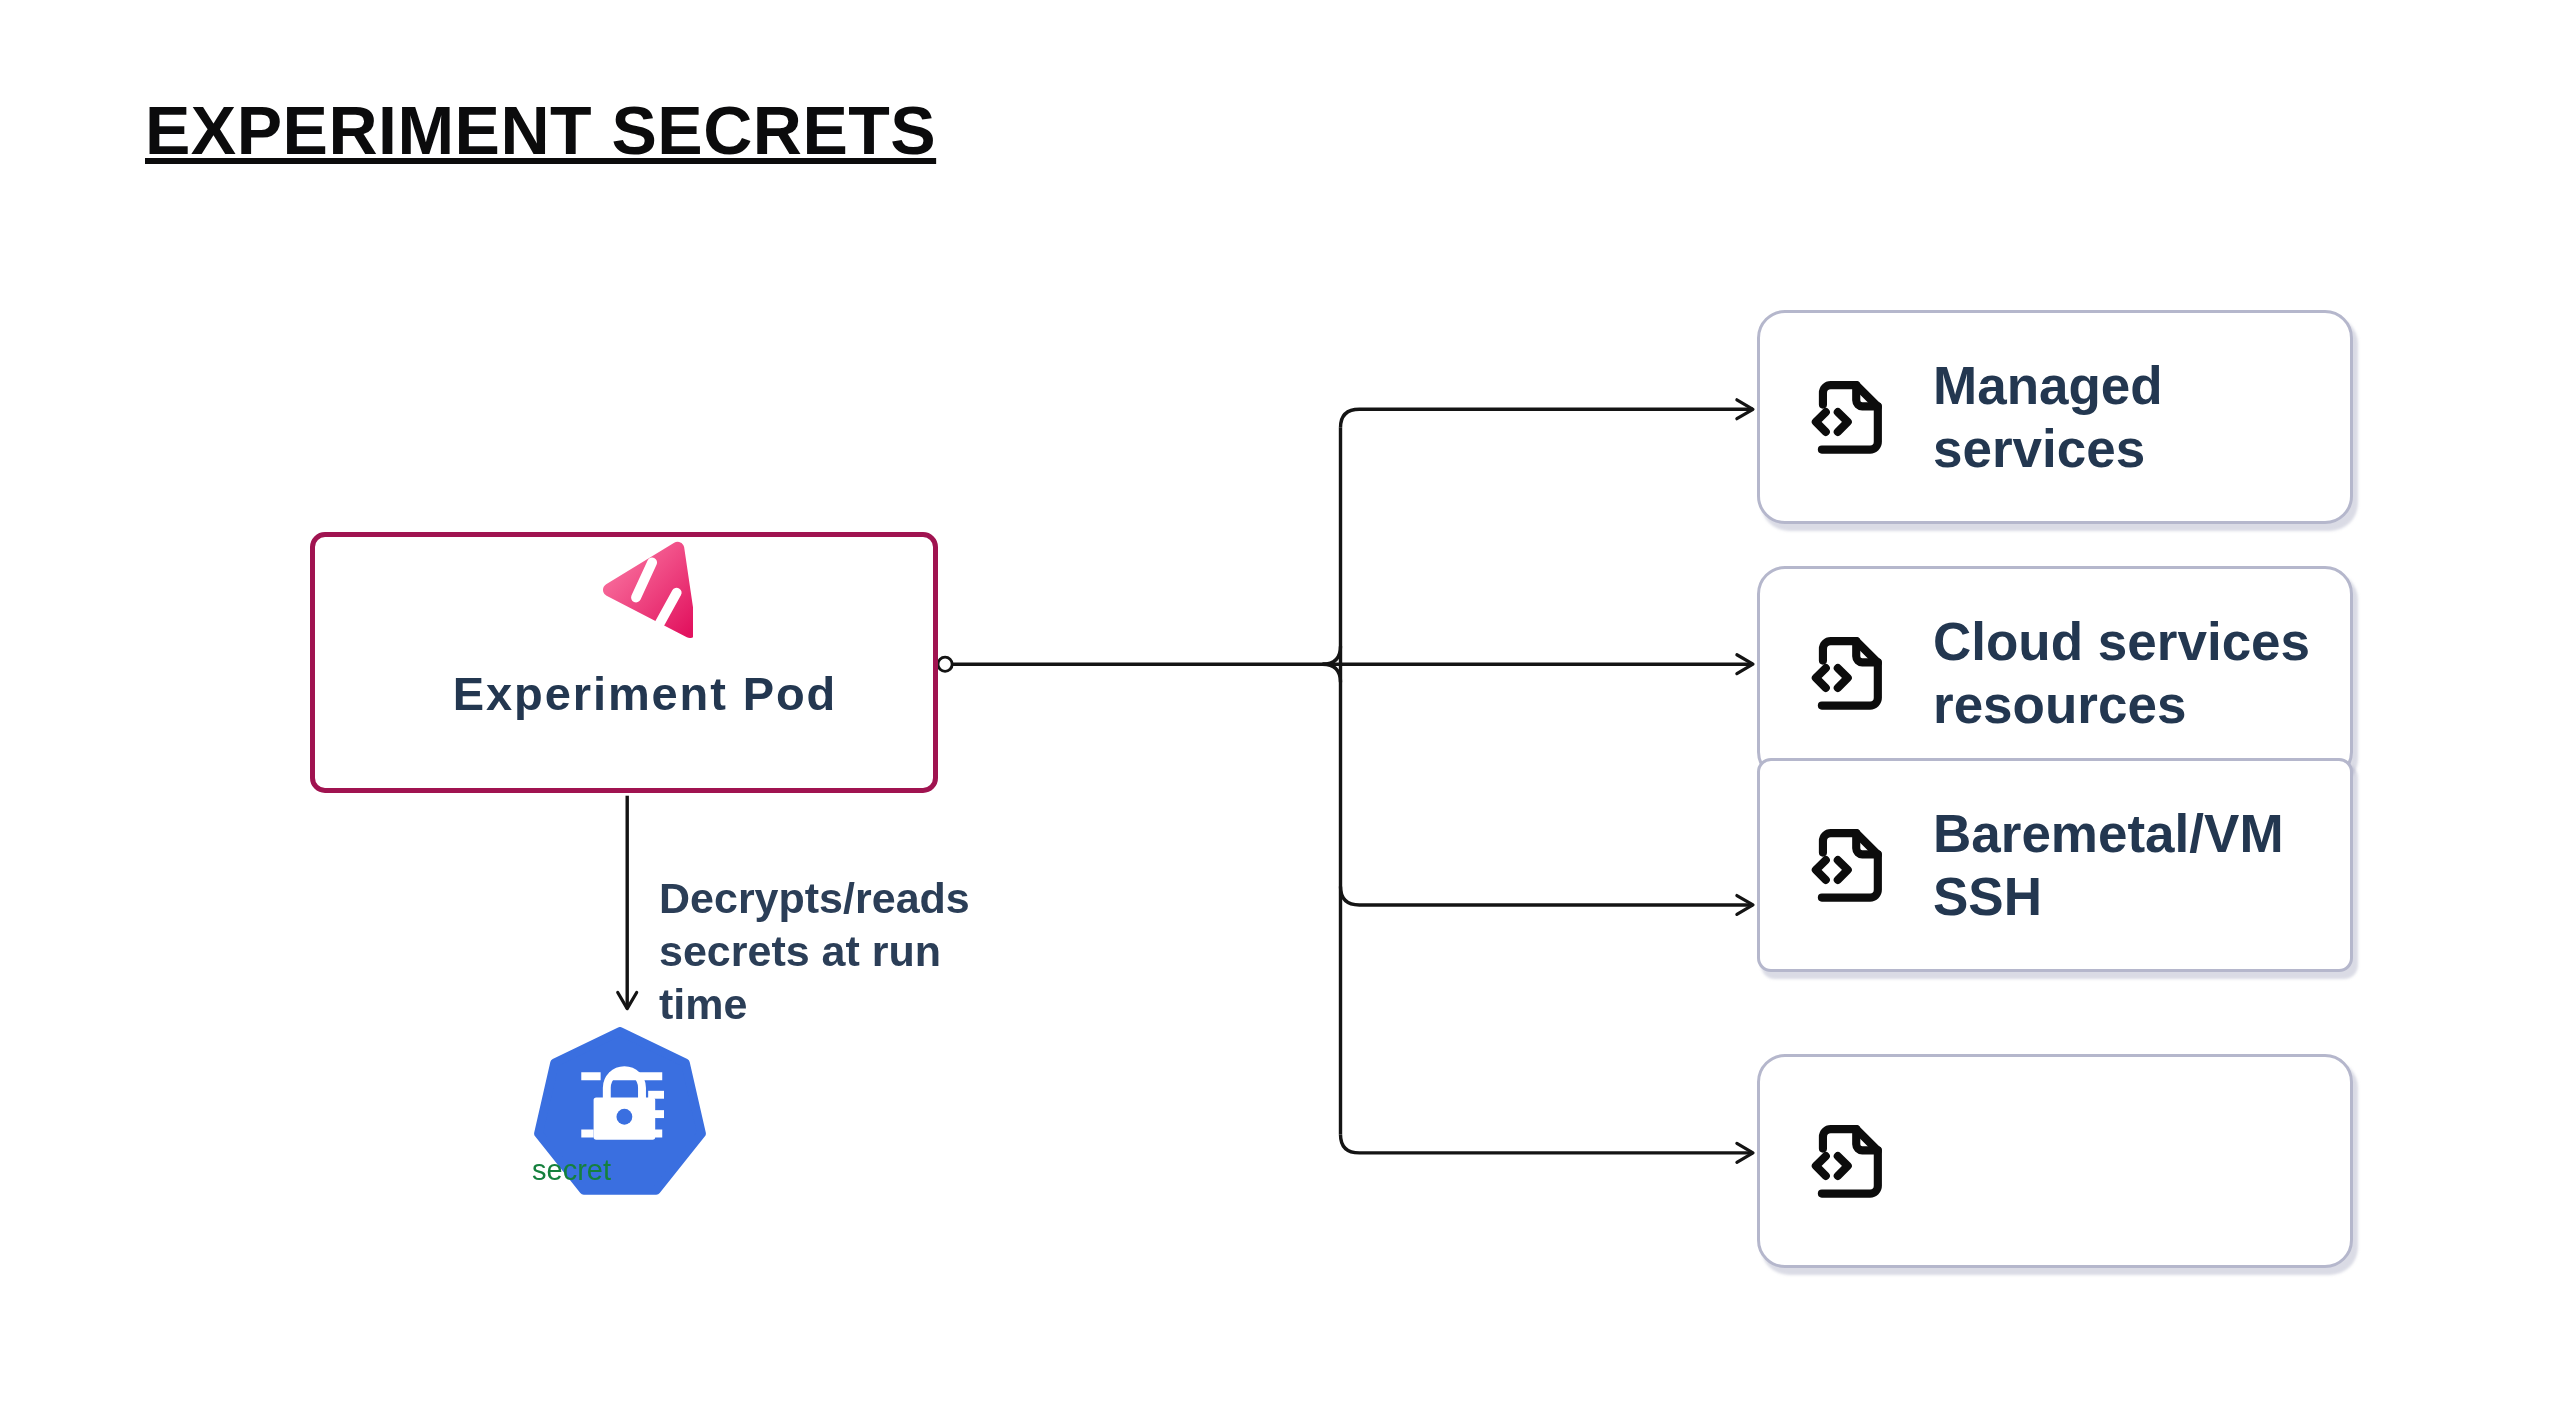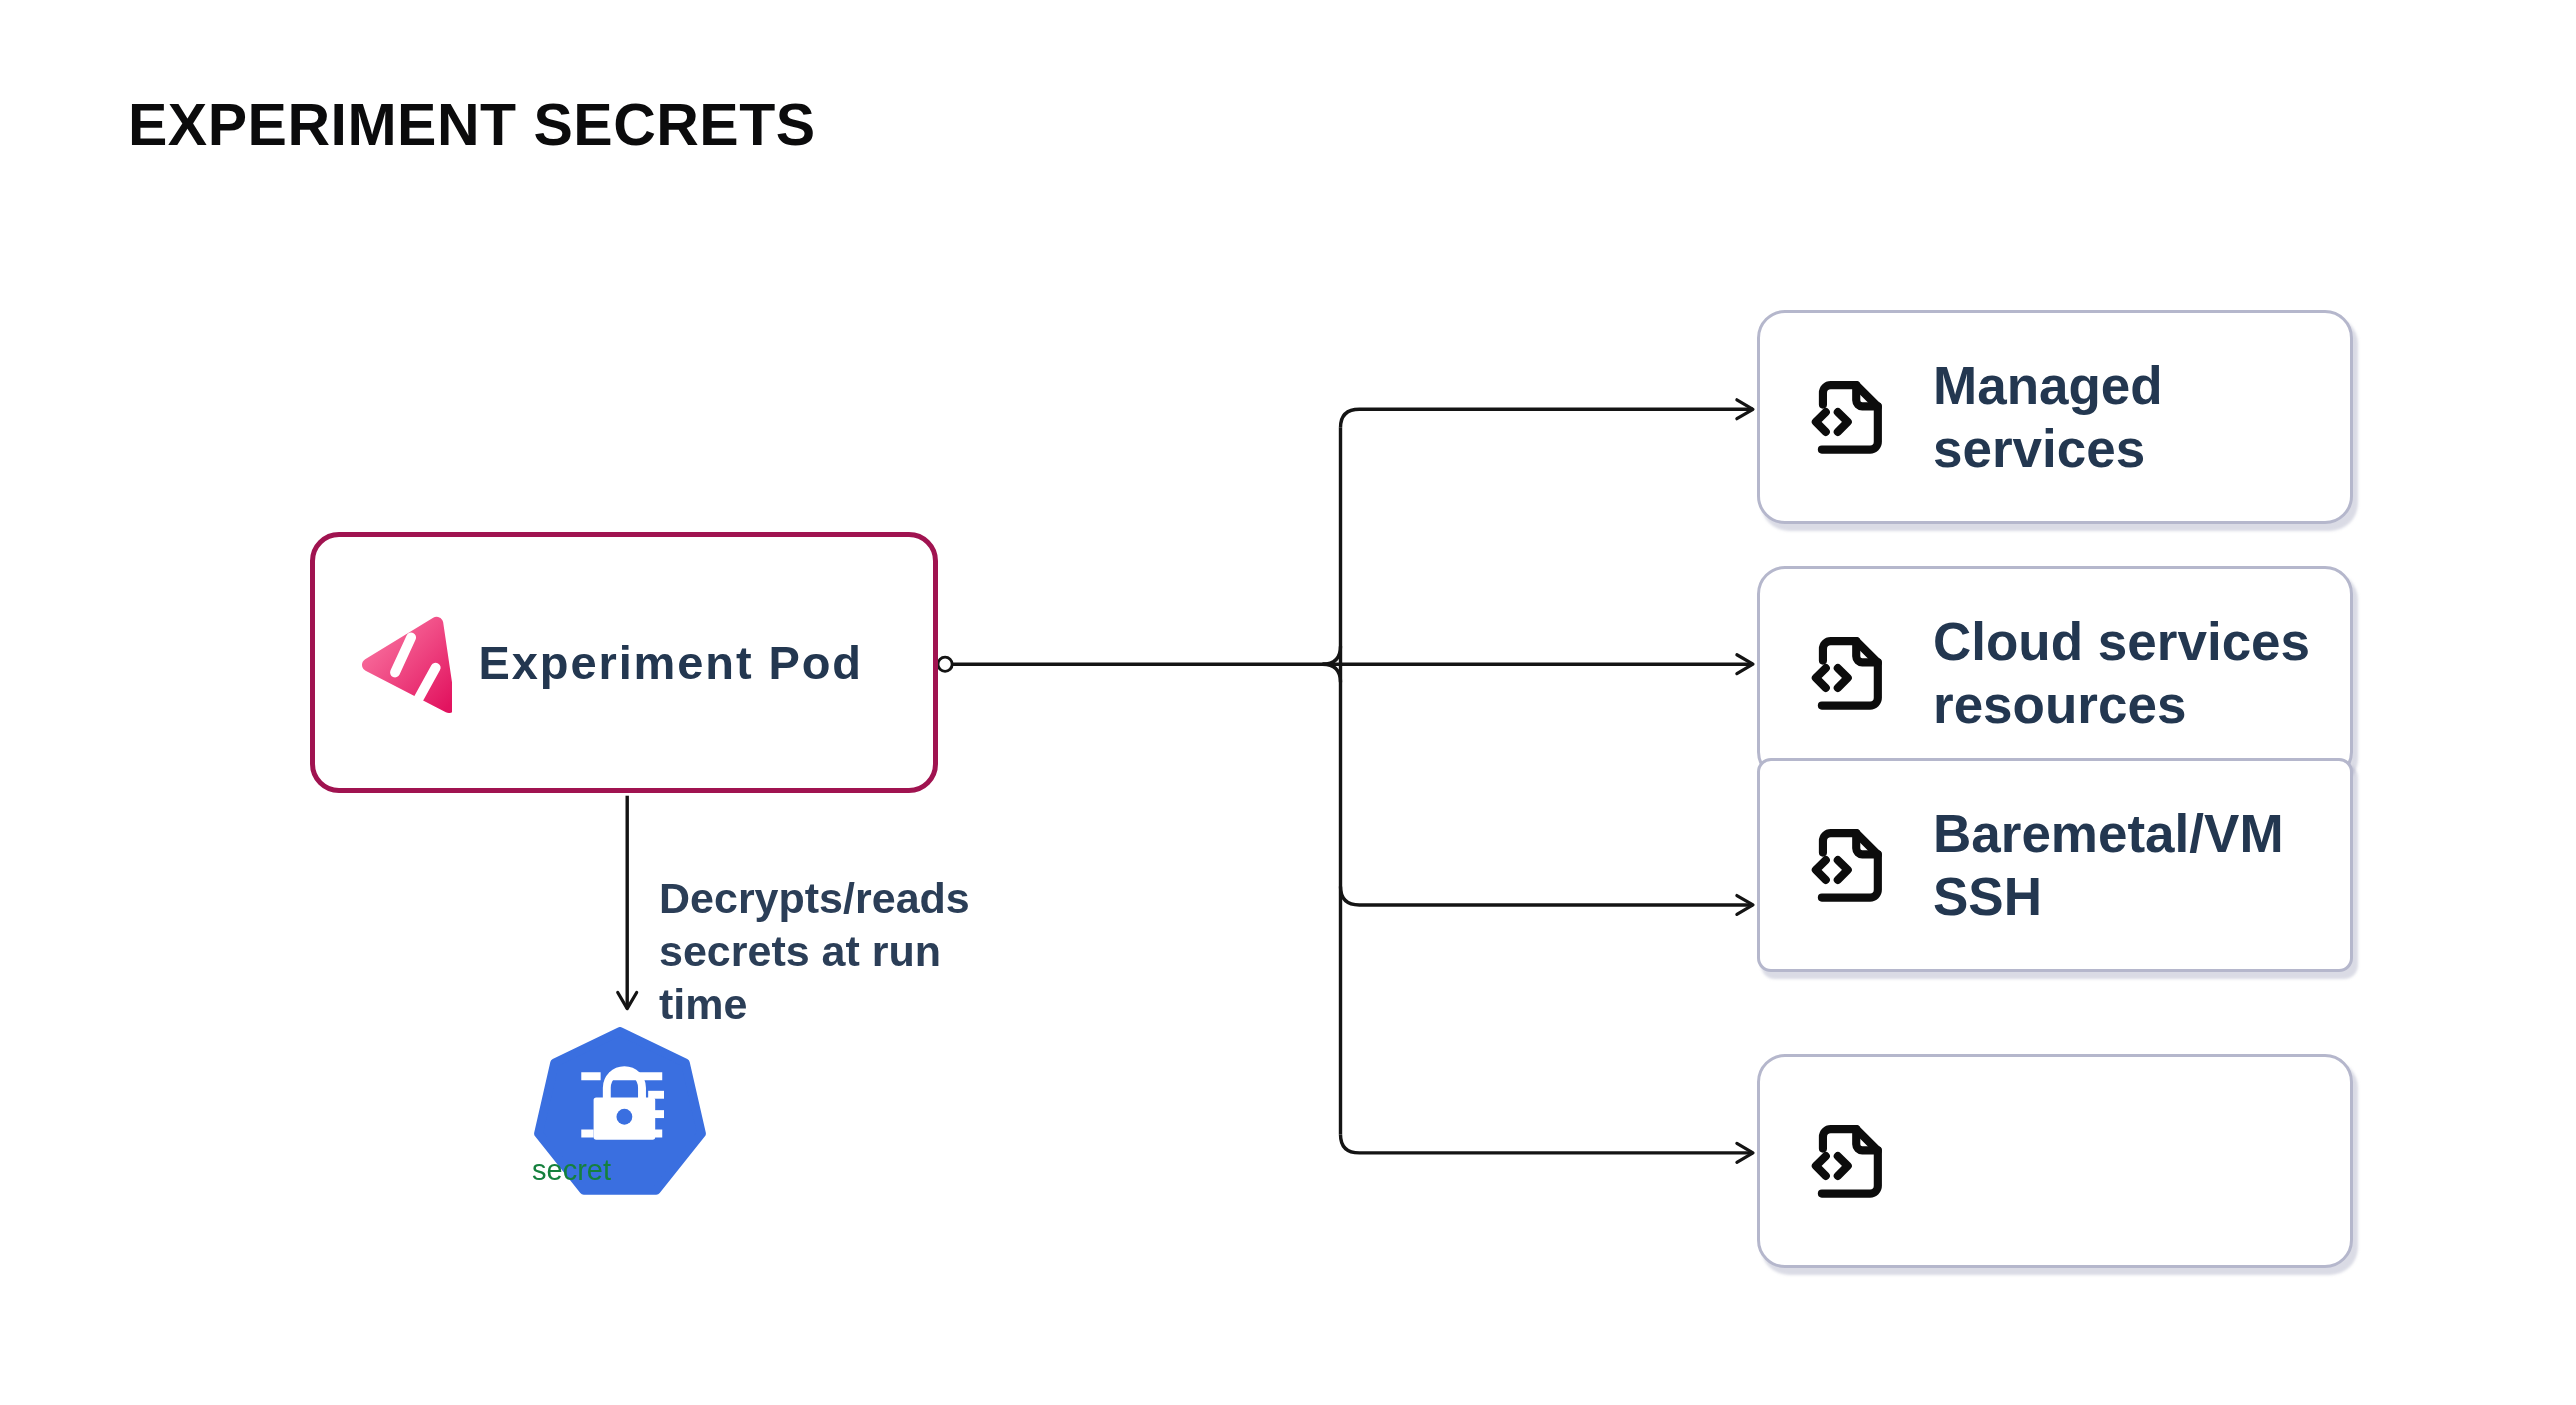--- a/index.html
+++ b/index.html
@@ -10,31 +10,31 @@
     --pod-border:#A01350;
     --box-border:#b5b7cc;
     --k8s-blue:#3a6fe0;
   }
   *{margin:0;padding:0;box-sizing:border-box;}
   html,body{background:var(--bg);}
   body{font-family:"Liberation Sans", sans-serif;}
   .stage{position:relative;width:2576px;height:1406px;background:var(--bg);overflow:hidden;}
 
   .title{
-    position:absolute;left:128px;top:91px;
-    font-size:59px;font-weight:700;letter-spacing:0.5px;
-    color:var(--title);white-space:nowrap;
+    position:absolute;left:145px;top:91px;
+    font-size:68px;font-weight:700;letter-spacing:0.5px;
+    color:var(--title);white-space:nowrap;text-decoration:underline;
   }
 
   svg.connectors{position:absolute;left:0;top:0;width:2576px;height:1406px;pointer-events:none;}
 
   .pod{
     position:absolute;left:310px;top:532px;width:628px;height:261px;
-    border:5.2px solid var(--pod-border);border-radius:29px;background:#fff;
-    display:flex;align-items:center;gap:26.5px;padding-left:42px;
+    border:5.2px solid var(--pod-border);border-radius:15px;background:#fff;
+    display:flex;align-items:center;gap:26.5px;padding-left:42px;flex-direction:column;
   }
   .pod-logo{width:95px;height:102px;flex:0 0 auto;}
   .pod-label{
     font-size:47px;font-weight:700;letter-spacing:1.9px;
     color:var(--text-navy);white-space:nowrap;
   }
 
   .annotation{
     position:absolute;left:659px;top:850px;width:369px;
     font-size:43px;line-height:53px;font-weight:600;

